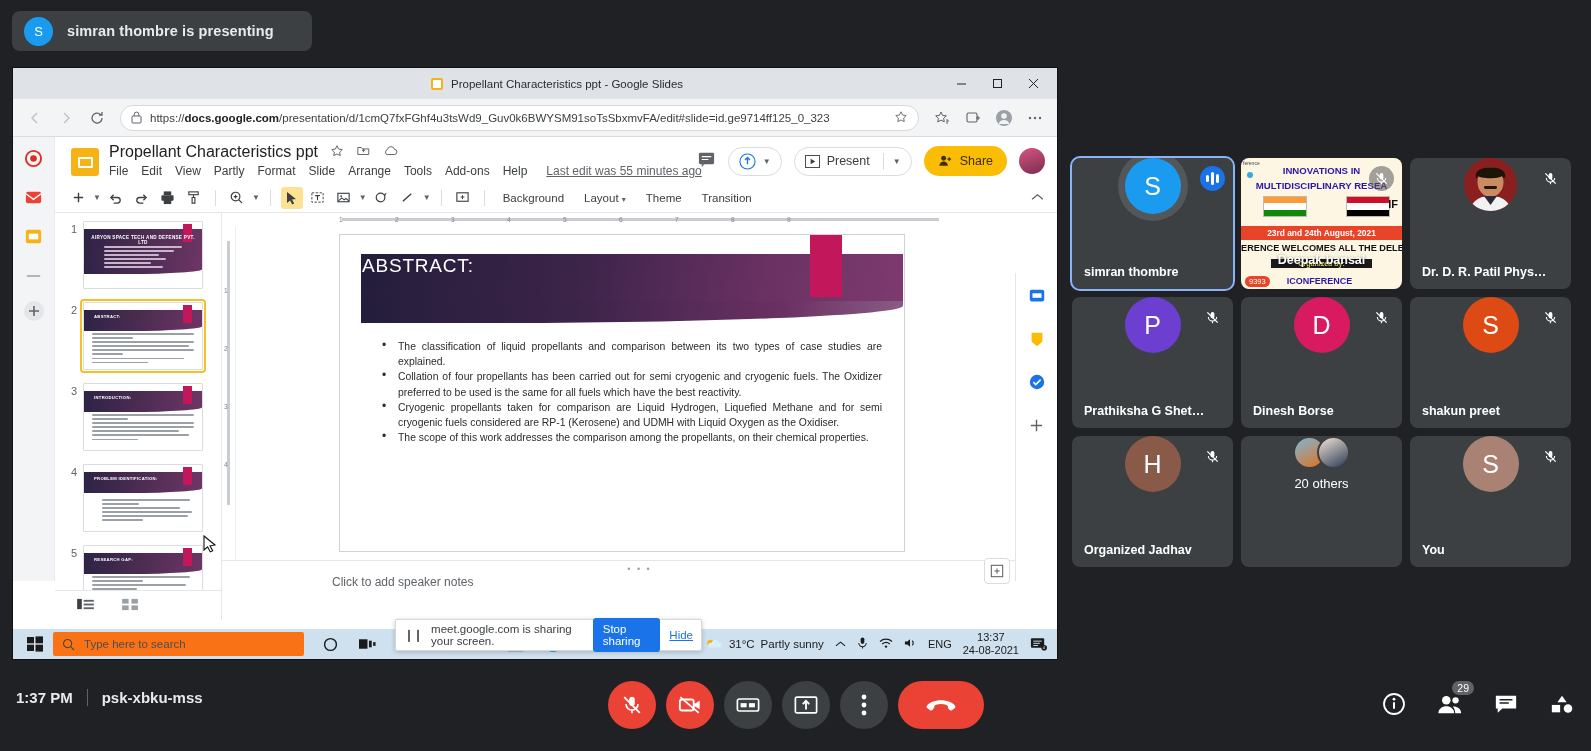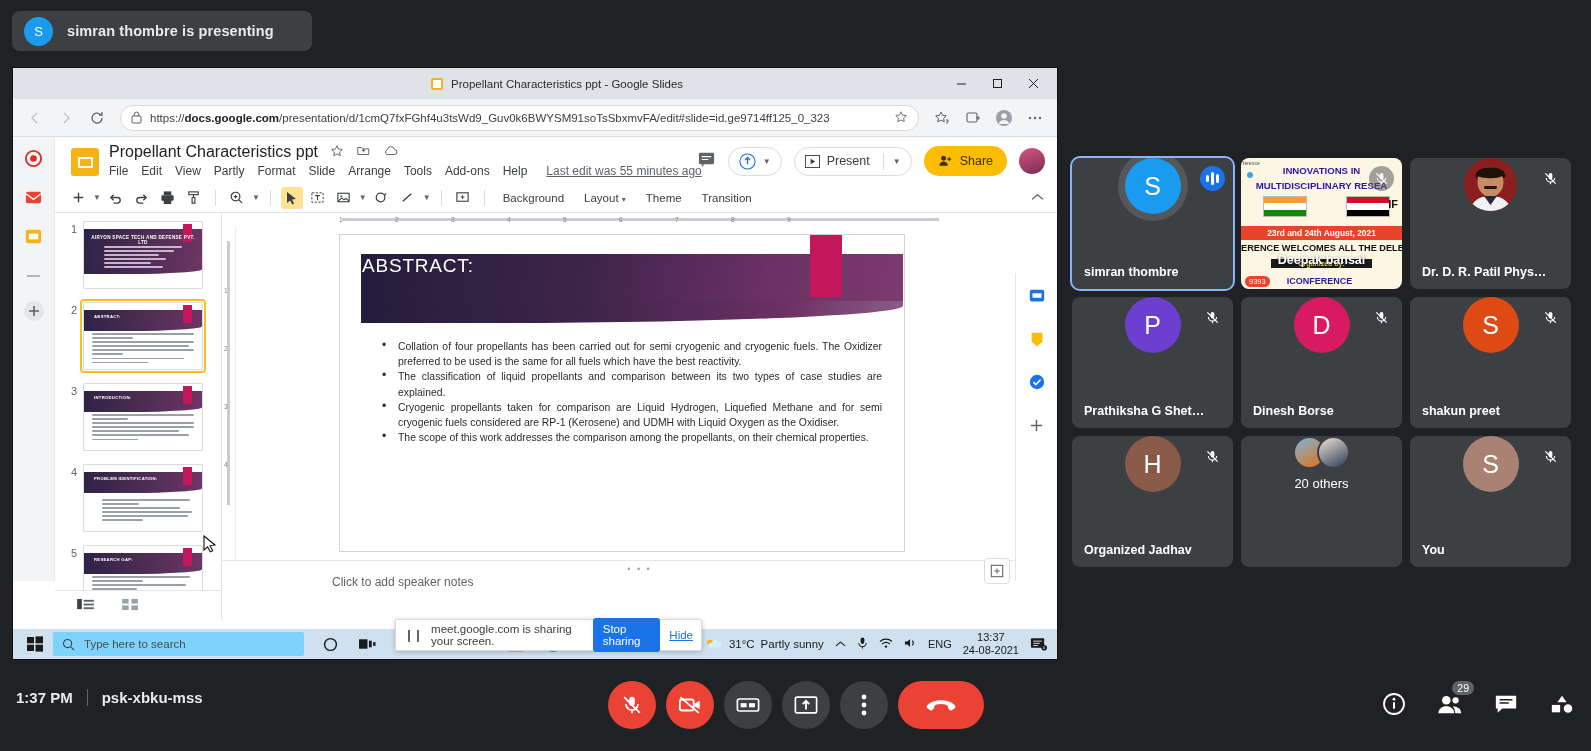--- a/index.html
+++ b/index.html
@@ -227,21 +227,21 @@
   }
   .gs-chev { position:absolute; right: 10px; bottom: 38px; color:#5f6368; font-size: 15px;}
 
   
   .taskbar {
     position:absolute; left: 0; bottom: 0; width: 100%; height: 30px;
     background: #cfe0ef; display:flex; align-items:center; gap: 0; padding: 0 4px;
   }
   .tb-start { width: 36px; display:flex; align-items:center; justify-content:center; }
   .tb-search {
-    width: 251px; height: 24px; background: #7dd3fc; border-radius: 2px;
+    width: 251px; height: 24px; background: #f97316; border-radius: 2px;
     display:flex; align-items:center; gap: 9px; padding: 0 9px; font-size: 11.5px; color: #4d4d4d;
     margin-right: 8px;
   }
   .tb-app { width: 37px; height: 30px; display:flex; align-items:center; justify-content:center; }
   .tb-tray { margin-left: auto; display:flex; align-items:center; gap: 11px; padding-right: 6px; font-size: 11px; color:#1b1b1b;}
   .tb-weather { display:flex; align-items:center; gap: 6px; font-size: 11.5px; }
   .tb-clock { font-size: 11px; line-height: 13px; text-align:center; }
 
   
   #tiles { position: absolute; left: 1072px; top: 158px; width: 500px; }
@@ -715,22 +715,22 @@
           <span class="rt" style="left:2px;top:118px">2</span>
           <span class="rt" style="left:2px;top:176px">3</span>
           <span class="rt" style="left:2px;top:234px">4</span>
         </div>
 
         <div class="slide-canvas">
           <div class="slide-banner"></div>
           <div class="slide-tag"></div>
           <div class="slide-title">ABSTRACT:</div>
           <ul class="slide-bullets">
+            <li>The classification of liquid propellants and comparison between its two types of case studies are explained.</li>
             <li> Collation of four propellants has been carried out for semi cryogenic and cryogenic fuels. The Oxidizer preferred to be used is the same for all fuels which have the best reactivity.</li>
-            <li>The classification of liquid propellants and comparison between its two types of case studies are explained.</li>
             <li>Cryogenic propellants taken for comparison are Liquid Hydrogen, Liquefied Methane and for semi cryogenic fuels considered are RP-1 (Kerosene) and UDMH with Liquid Oxygen as the Oxidiser.</li>
             <li>The scope of this work addresses the comparison among the propellants, on their chemical properties.</li>
           </ul>
         </div>
 
         <div class="notes-bar">
           <div class="dots-handle">• • •</div>
           <div class="notes-text">Click to add speaker notes</div>
         </div>
 

